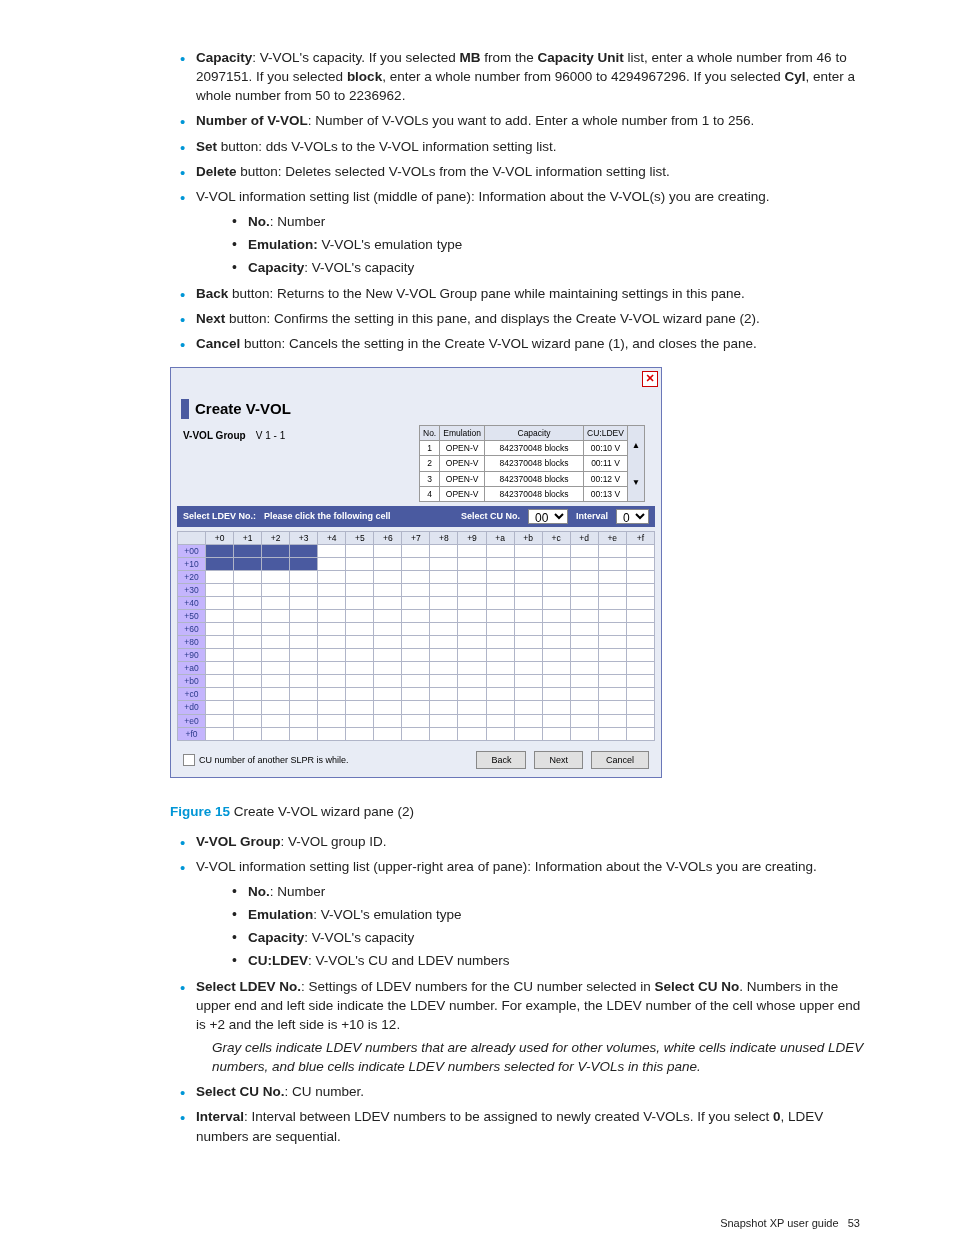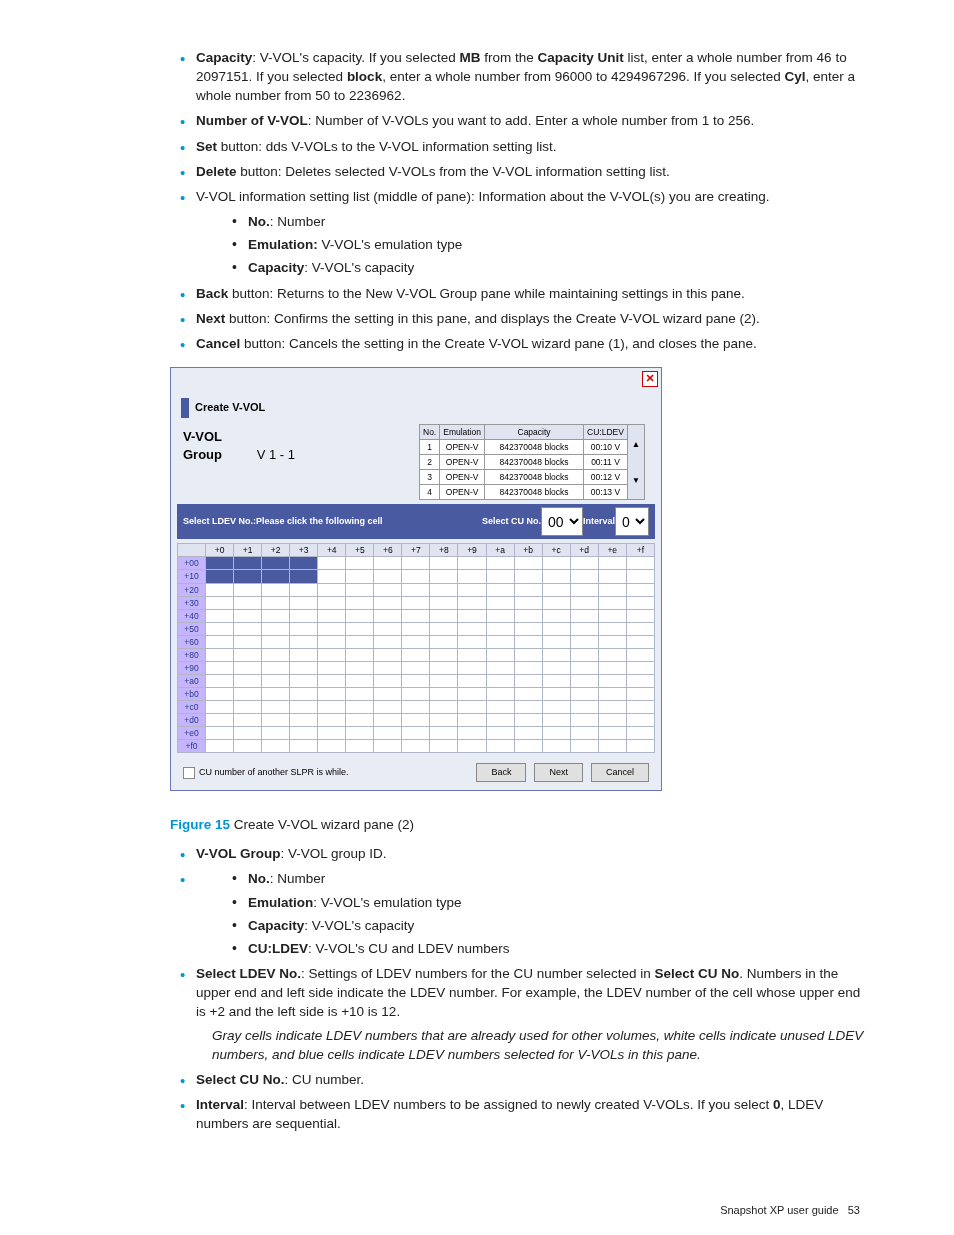--- a/index.html
+++ b/index.html
@@ -32,35 +32,35 @@
     font-size: 9px;
     font-family: Tahoma, Arial, sans-serif;
     color: #000;
     background: #e8ecf5;
   }
   .dialog-titlebar { background:#e8ecf5; display:flex; justify-content:flex-end; padding:3px; }
   .close-x {
     width:14px; height:14px; background:#fff; border:1px solid #c00; color:#d00;
     font-weight:bold; text-align:center; line-height:12px; font-size:11px;
   }
-  .dialog-header { padding: 8px 10px 4px 10px; display:flex; align-items:center; font-weight:bold; font-size:11px; }
+  .dialog-header { padding: 8px 10px 4px 10px; display:flex; align-items:center; font-weight:bold; font-size:15px; }
   .hdr-bar { width:8px; height:20px; background:#4a5aa0; margin-right:6px; }
   .top-row { display:flex; padding:2px 6px; align-items:flex-start; }
-  .vvol-grp { width:230px; padding:4px 6px; font-size:13px; }
+  .vvol-grp { width:230px; padding:4px 6px; font-size:10px; }
   .vvol-grp span.lab { display:inline-block; width:70px; font-weight:bold; }
   .mini-tbl { border-collapse:collapse; font-size:8.5px; }
   .mini-tbl th, .mini-tbl td { border:1px solid #999; padding:1px 3px; background:#fff; text-align:center; }
   .mini-tbl th { background:#dfe4f0; font-weight:normal; }
   .scroll-col { width:10px; background:#dfe4f0; border:1px solid #999; }
   .blue-bar {
     background:#4a5aa0; color:#fff; font-size:9px; font-weight:bold;
-    padding:3px 6px; display:flex; align-items:center; gap:0; margin:2px 6px;
+    padding:3px 6px; display:flex; align-items:center; gap:8px; margin:2px 6px;
   }
   .blue-bar .spacer { flex:1; }
-  .sel { background:#fff; color:#000; border:1px solid #888; height:29px; font-size:14px; padding:0 2px; }
+  .sel { background:#fff; color:#000; border:1px solid #888; height:15px; font-size:12px; padding:0 2px; }
   .grid-wrap { padding:2px 6px; }
   .grid-tbl { border-collapse:collapse; font-size:8.5px; width:100%; }
   .grid-tbl th, .grid-tbl td { border:1px solid #b0b5c8; height:10px; padding:0; text-align:center; }
   .grid-tbl th { background:#dfe4f0; font-weight:normal; width:26px; }
   .grid-tbl td { background:#fff; }
   .grid-tbl td.sel-cell { background:#4a5aa0; }
   .grid-tbl td.row-h { background:#c4b5fd; color:#2a3a8a; font-weight:normal; width:24px; }
   .dlg-footer { padding:8px 12px; display:flex; align-items:center; font-size:9px; }
   .dlg-footer .cb { width:10px; height:10px; border:1px solid #888; background:#fff; margin-right:4px; display:inline-block; }
   .dlg-footer .fspacer { flex:1; }
@@ -477,21 +477,21 @@
     </div>
   </div>
 </div>
 
 <div class="figcap">
   <span class="fignum">Figure 15</span><span> Create V-VOL wizard pane (2)</span>
 </div>
 
 <ul class="outer">
   <li><b>V-VOL Group</b><span>: V-VOL group ID.</span></li>
-  <li>
+  <li><span>V-VOL information setting list (upper-right area of pane): Information about the V-VOLs you are creating.</span>
     <ul class="inner">
       <li><b>No.</b><span>: Number</span></li>
       <li><b>Emulation</b><span>: V-VOL's emulation type</span></li>
       <li><b>Capacity</b><span>: V-VOL's capacity</span></li>
       <li><b>CU:LDEV</b><span>: V-VOL's CU and LDEV numbers</span></li>
     </ul>
   </li>
   <li>
     <b>Select LDEV No.</b><span>: Settings of LDEV numbers for the CU number selected in </span><b>Select CU No</b><span>. Numbers in the upper end and left side indicate the LDEV number. For example, the LDEV number of the cell whose upper end is +2 and the left side is +10 is 12.</span>
     <div class="continued">Gray cells indicate LDEV numbers that are already used for other volumes, white cells indicate unused LDEV numbers, and blue cells indicate LDEV numbers selected for V-VOLs in this pane.</div>

